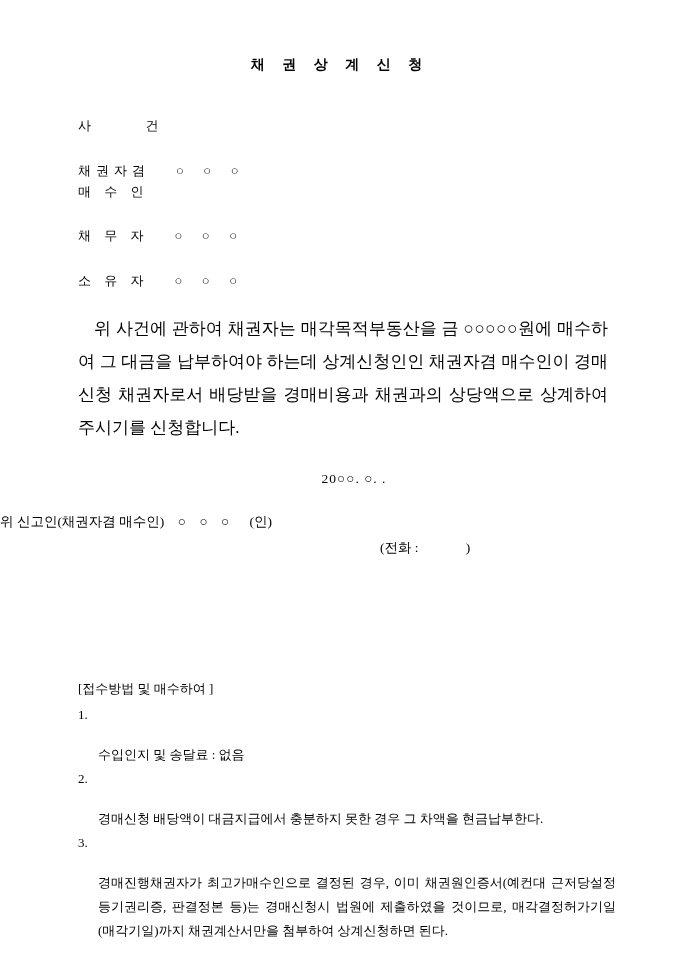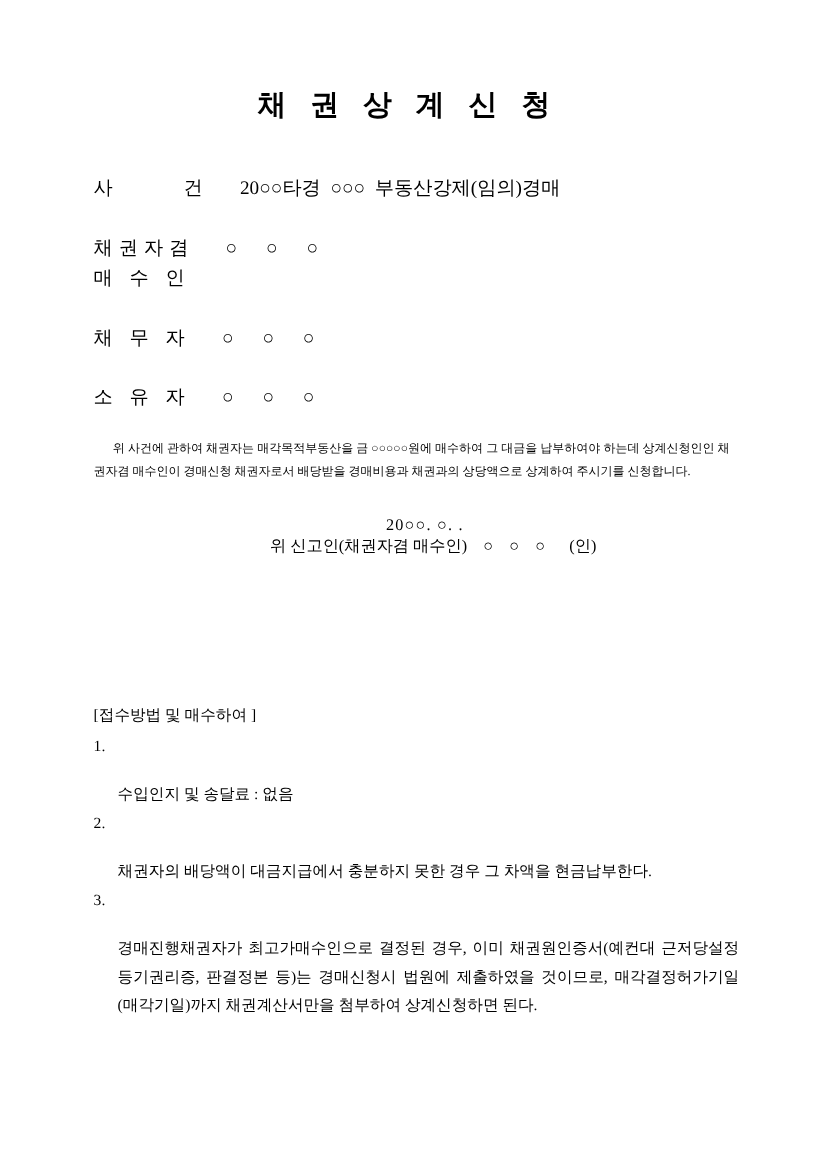--- a/index.html
+++ b/index.html
@@ -17,30 +17,30 @@
   }
   .page {
     width: 680px;
     height: 962px;
     box-sizing: border-box;
     padding: 0;
     position: relative;
   }
   .doc-title {
     text-align: center;
-    font-size: 24px;
+    font-size: 14px;
     font-weight: bold;
     letter-spacing: 7px;
-    margin-top: 71px;
+    margin-top: 56px;
     margin-bottom: 0;
   }
   .field-block {
     margin-left: 78px;
     margin-right: 70px;
-    font-size: 16px;
+    font-size: 13px;
     line-height: 1.6;
   }
   .row {
     display: flex;
     align-items: baseline;
     white-space: pre;
   }
   .row .label {
     letter-spacing: 5px;
     display: inline-block;
@@ -49,35 +49,35 @@
     white-space: pre;
   }
   .spacer-20 { height: 20px; }
   .spacer-24 { height: 24px; }
 
   .case-row { margin-top: 42px; }
 
   .body-para {
     margin-left: 78px;
     margin-right: 72px;
-    font-size: 10px;
+    font-size: 17px;
     line-height: 1.95;
     text-align: justify;
     text-indent: 16px;
   }
   .date-line {
     text-align: center;
     font-size: 13.5px;
     margin-top: 26px;
     letter-spacing: 1px;
     padding-left: 28px;
   }
   .signer-line {
     font-size: 13.5px;
-    padding-left: 225px;
+    margin-top: 26px;
     white-space: pre;
   }
   .phone-line {
     font-size: 13.5px;
     margin-top: 8px;
     padding-left: 380px;
     white-space: pre;
   }
   .court-line {
     font-size: 13.5px;
@@ -120,21 +120,20 @@
 <body>
 
 <div class="page">
 
   <div class="doc-title">채 권 상 계 신 청</div>
 
   <div class="field-block">
 
     <div class="row case-row">
       <span class="label">사      건</span>
-      <span class="value" style="padding-left:26px;">20○○타경  ○○○  부동산강제(임의)경매</span>
     </div>
 
     <div class="spacer-24"></div>
 
     <div class="row">
       <span class="label">채권자겸</span>
       <span class="value" style="padding-left:26px;">○      ○      ○</span>
     </div>
 
     <div class="row">
@@ -159,33 +158,34 @@
   </div>
 
   <div class="spacer-20"></div>
 
   <div class="body-para">위 사건에 관하여 채권자는 매각목적부동산을 금 ○○○○○원에 매수하여 그 대금을 납부하여야 하는데 상계신청인인 채권자겸 매수인이 경매신청 채권자로서 배당받을 경매비용과 채권과의 상당액으로 상계하여 주시기를 신청합니다.</div>
 
   <div class="date-line">20○○.      ○.          .</div>
 
   <div class="signer-line">위 신고인(채권자겸 매수인)    ○    ○    ○      (인)</div>
 
+  <div class="phone-line">(전화 :              )</div>
 
 
   <div class="notes">
     <div class="notes-title">[접수방법 및 매수하여 ]</div>
 
     <div class="note-item">
       <span class="note-num">1.</span>
       <span class="note-text">수입인지 및 송달료 : 없음</span>
     </div>
 
     <div class="note-item">
       <span class="note-num">2.</span>
-      <span class="note-text">채권자의 배당액이 대금지급에서 충분하지 못한 경우 그 차액을 현금납부한다.</span>
+      <span class="note-text">경매신청 배당액이 대금지급에서 충분하지 못한 경우 그 차액을 현금납부한다.</span>
     </div>
 
     <div class="note-item">
       <span class="note-num">3.</span>
       <span class="note-text">경매진행채권자가 최고가매수인으로 결정된 경우, 이미 채권원인증서(예컨대 근저당설정등기권리증, 판결정본 등)는 경매신청시 법원에 제출하였을 것이므로, 매각결정허가기일 (매각기일)까지 채권계산서만을 첨부하여 상계신청하면 된다.</span>
     </div>
 
   </div>
 
 </div>

